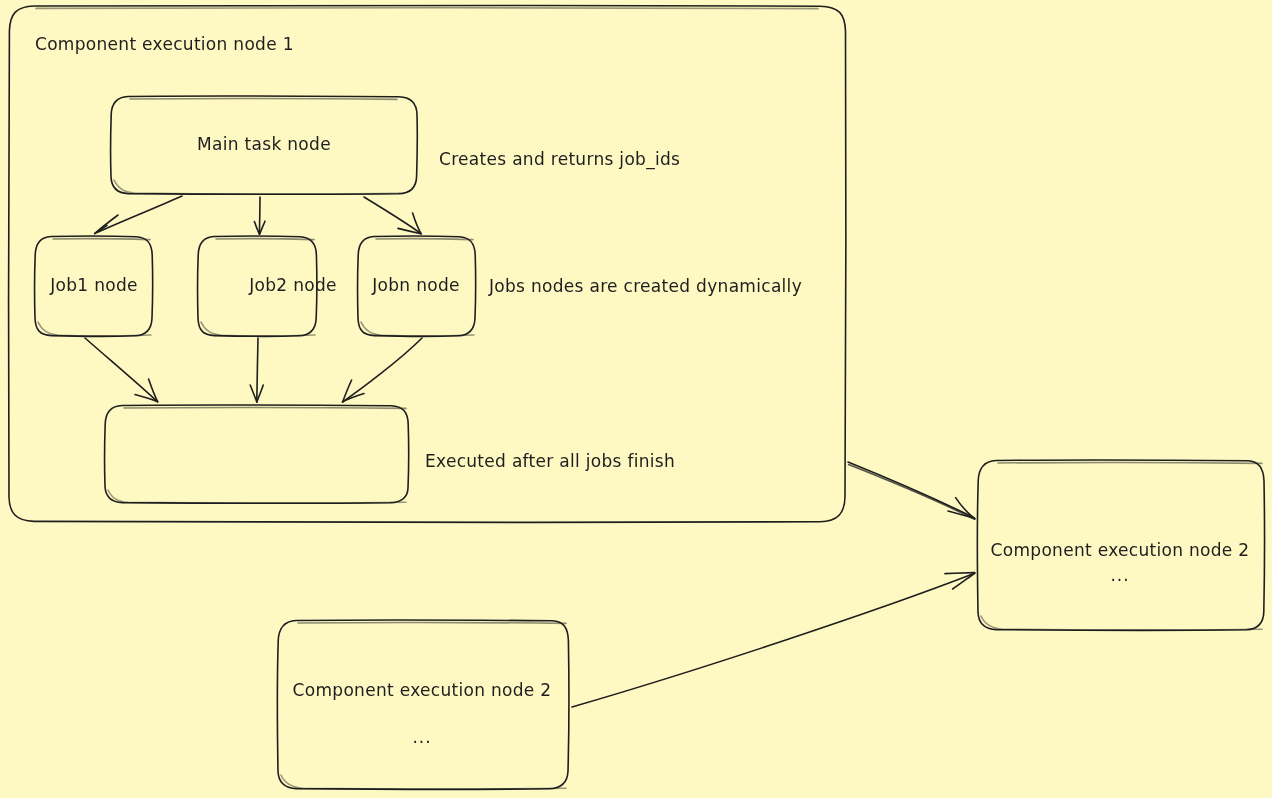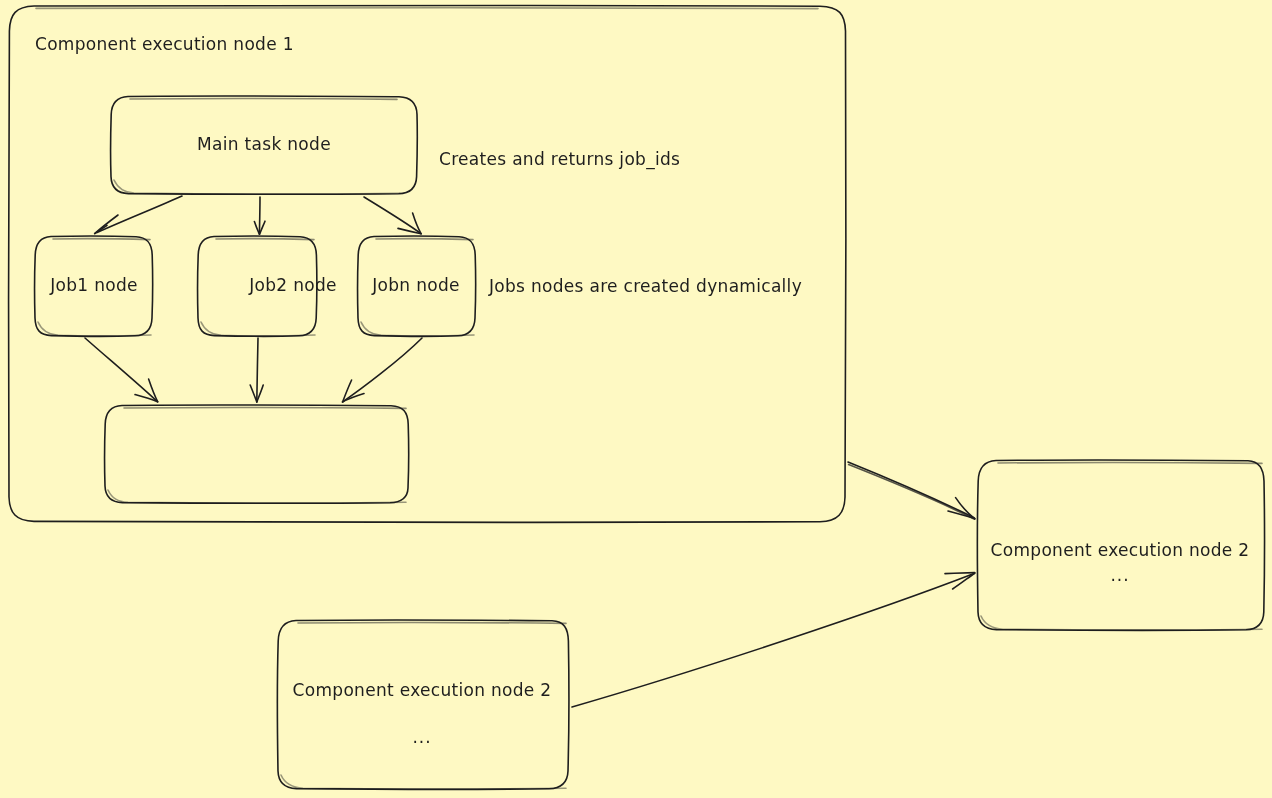--- a/index.html
+++ b/index.html
@@ -230,14 +230,15 @@
   <div class="lbl ctr dots" style="left:422px; top:728px;">...</div>
 
   <div class="lbl ctr" style="left:1120px; top:541px;">Component execution node 2</div>
 
   <div class="lbl ctr dots" style="left:1120px; top:566px;">...</div>
 
   <div class="lbl" style="left:439px; top:150px;">Creates and returns job_ids</div>
 
   <div class="lbl" style="left:489px; top:277px;">Jobs nodes are created dynamically</div>
 
+  <div class="lbl" style="left:425px; top:452px;">Executed after all jobs finish</div>
 
 </div>
 
 </body></html>

